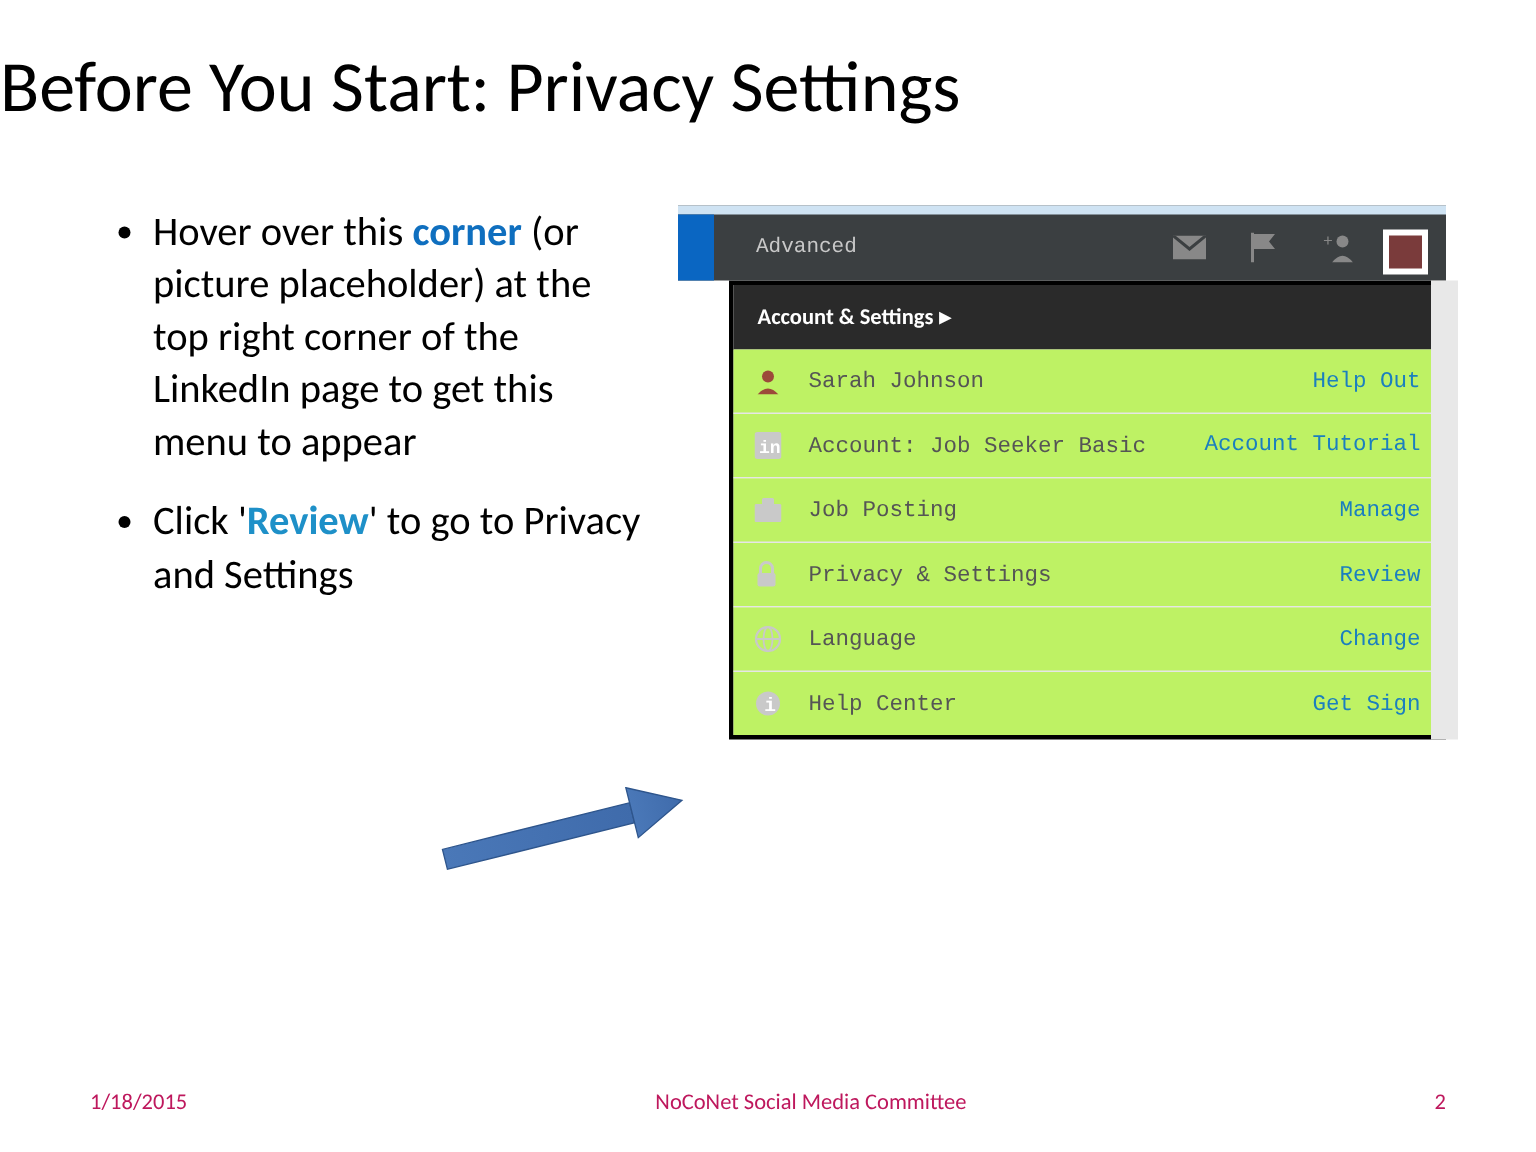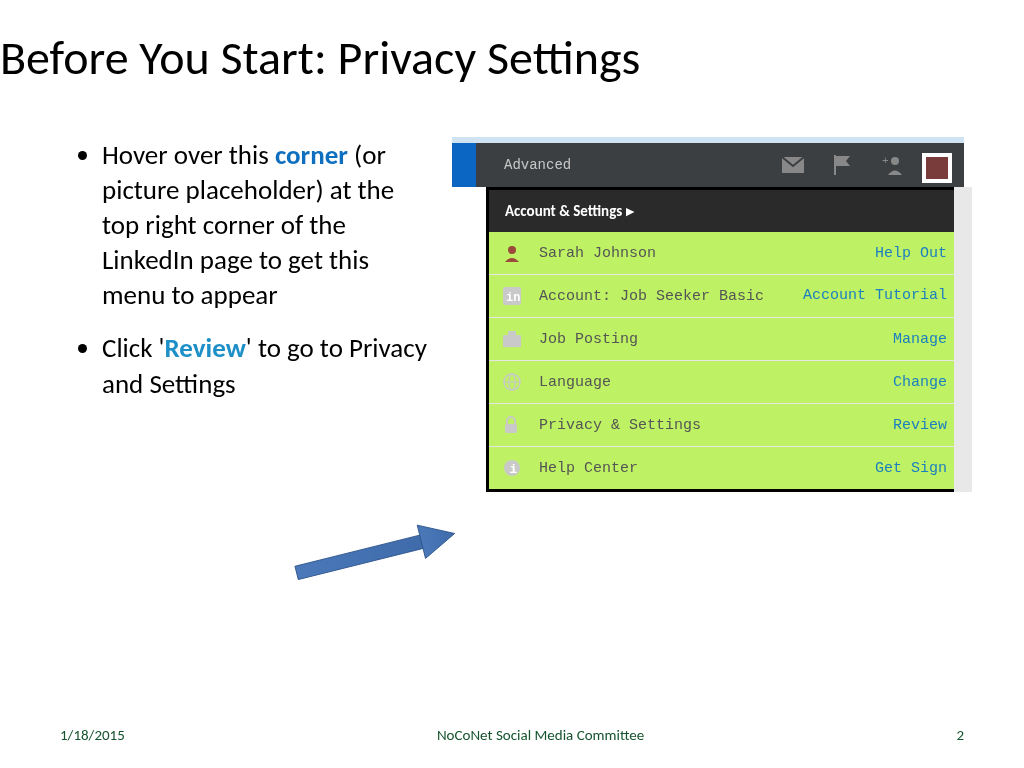--- a/index.html
+++ b/index.html
@@ -96,21 +96,21 @@
   .scrollbar {
     position: absolute;
     right: -8px; top: 50px; bottom: 0;
     width: 18px; background: #e8e8e8;
   }
   .footer {
     position: absolute;
     bottom: 24px; left: 0; right: 0;
     display: flex; justify-content: space-between;
     padding: 0 60px;
-    font-size: 15px; color: #14532d;
+    font-size: 15px; color: #be185d;
   }
   .arrow {
     position: absolute;
     left: 280px; top: 523px;
     width: 200px; height: 60px;
     pointer-events: none;
   }
   svg.icon { display: block; }
 </style>
 </head>
@@ -194,39 +194,39 @@
               <rect x="0" y="4" width="18" height="12" rx="1" fill="#c9c9c9"></rect>
               <rect x="5" y="0" width="8" height="5" rx="1" fill="#c9c9c9"></rect>
             </svg>
         </span>
         <span class="dd-label">Job Posting</span>
         <span class="dd-action">Manage</span>
       </div>
 
       <div class="dd-row">
         <span class="dd-icon">
+          <svg width="16" height="18" viewBox="0 0 16 18">
+              <rect x="2" y="8" width="12" height="9" rx="1.5" fill="#c9c9c9"></rect>
+              <path d="M4 8 V5 a4 4 0 0 1 8 0 V8" fill="none" stroke="#c9c9c9" stroke-width="2"></path>
+            </svg>
+        </span>
+        <span class="dd-label">Privacy &amp; Settings</span>
+        <span class="dd-action">Review</span>
+      </div>
+
+      <div class="dd-row">
+        <span class="dd-icon">
           <svg width="18" height="18" viewBox="0 0 18 18">
               <circle cx="9" cy="9" r="8" fill="none" stroke="#c9c9c9" stroke-width="1.5"></circle>
               <ellipse cx="9" cy="9" rx="3" ry="8" fill="none" stroke="#c9c9c9" stroke-width="1.2"></ellipse>
               <line x1="1" y1="9" x2="17" y2="9" stroke="#c9c9c9" stroke-width="1.2"></line>
             </svg>
         </span>
         <span class="dd-label">Language</span>
         <span class="dd-action">Change</span>
-      </div>
-
-      <div class="dd-row">
-        <span class="dd-icon">
-          <svg width="16" height="18" viewBox="0 0 16 18">
-              <rect x="2" y="8" width="12" height="9" rx="1.5" fill="#c9c9c9"></rect>
-              <path d="M4 8 V5 a4 4 0 0 1 8 0 V8" fill="none" stroke="#c9c9c9" stroke-width="2"></path>
-            </svg>
-        </span>
-        <span class="dd-label">Privacy &amp; Settings</span>
-        <span class="dd-action">Review</span>
       </div>
 
       <div class="dd-row">
         <span class="dd-icon">
           <svg width="18" height="18" viewBox="0 0 18 18">
               <circle cx="9" cy="9" r="8" fill="#c9c9c9"></circle>
               <text x="6.5" y="14" font-size="13" font-weight="bold" fill="#fff">i</text>
             </svg>
         </span>
         <span class="dd-label">Help Center</span>

